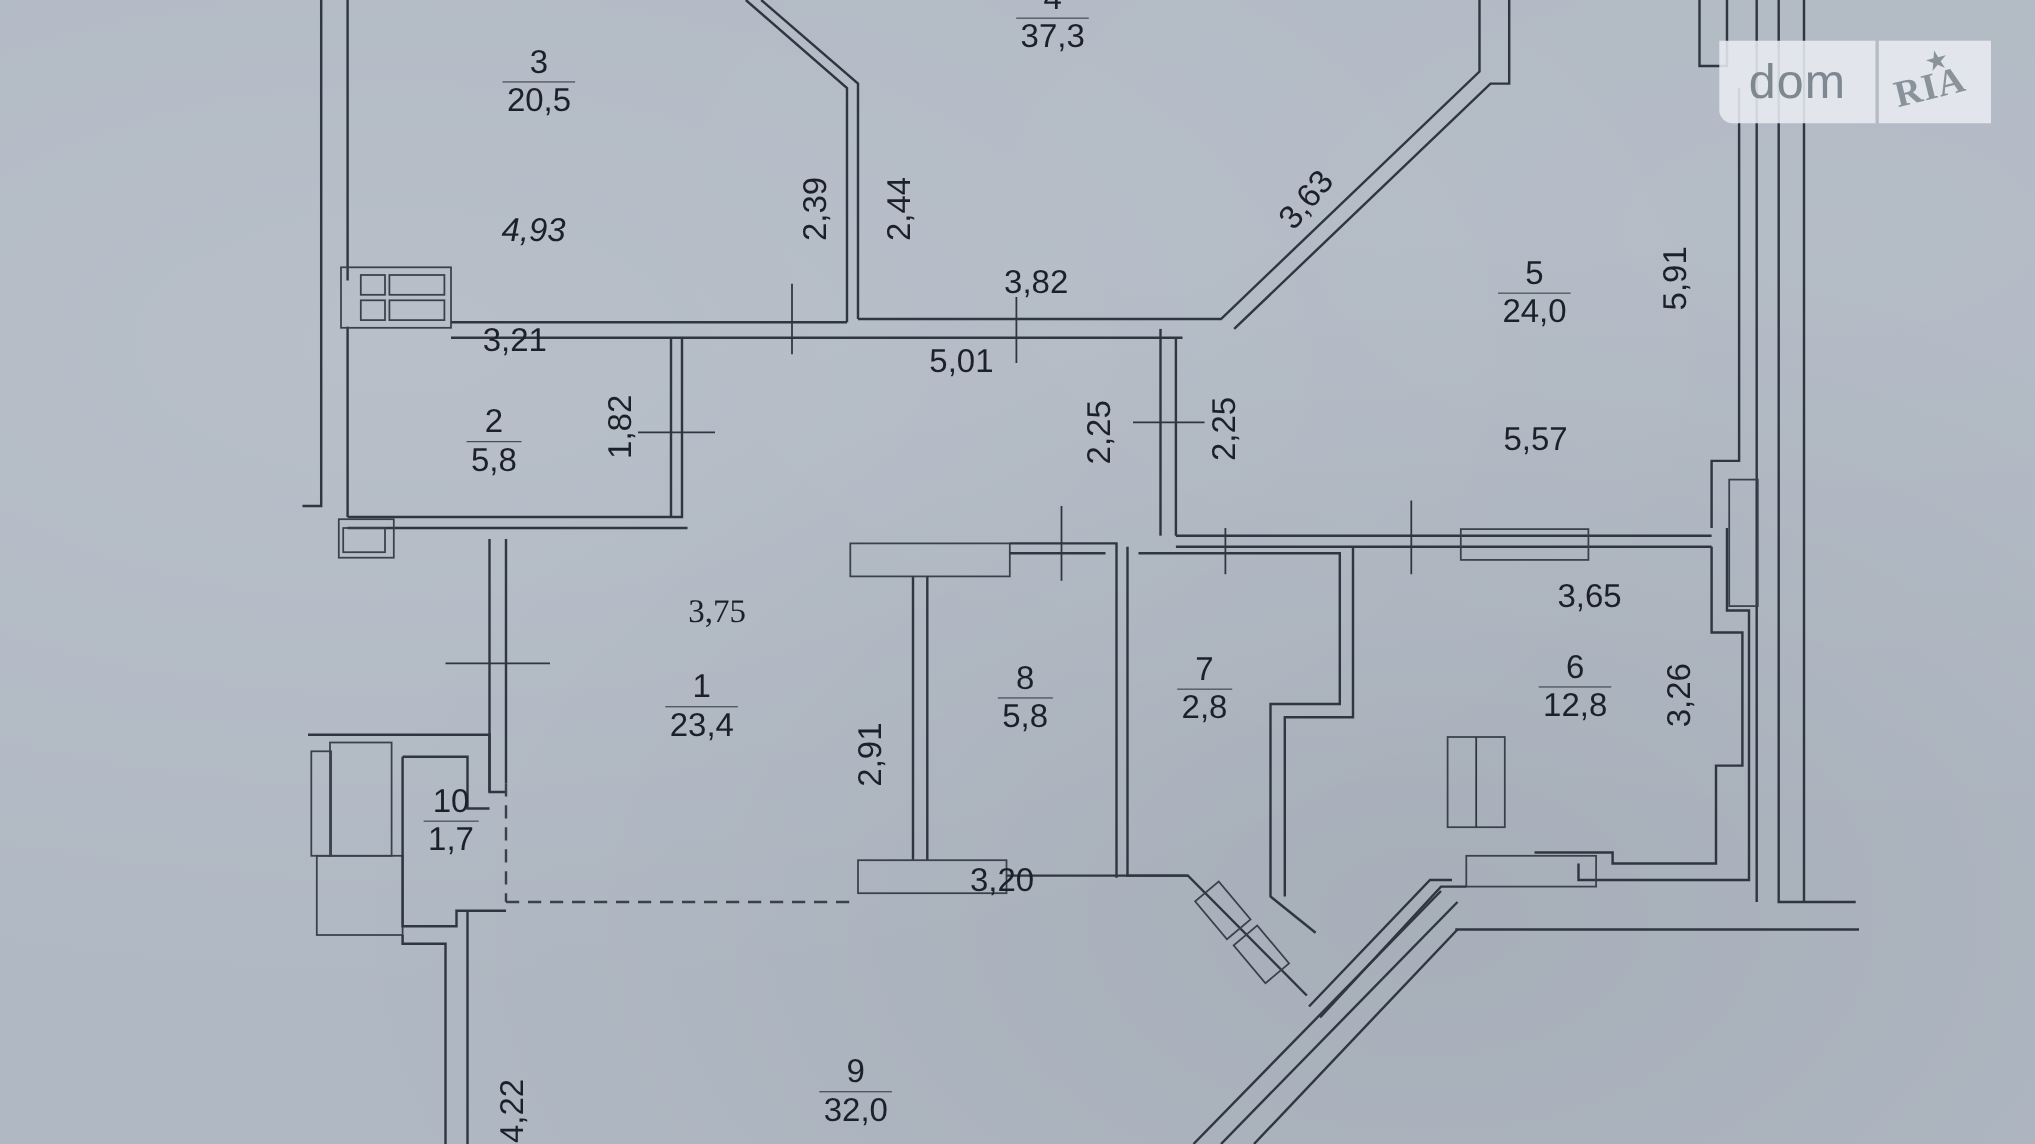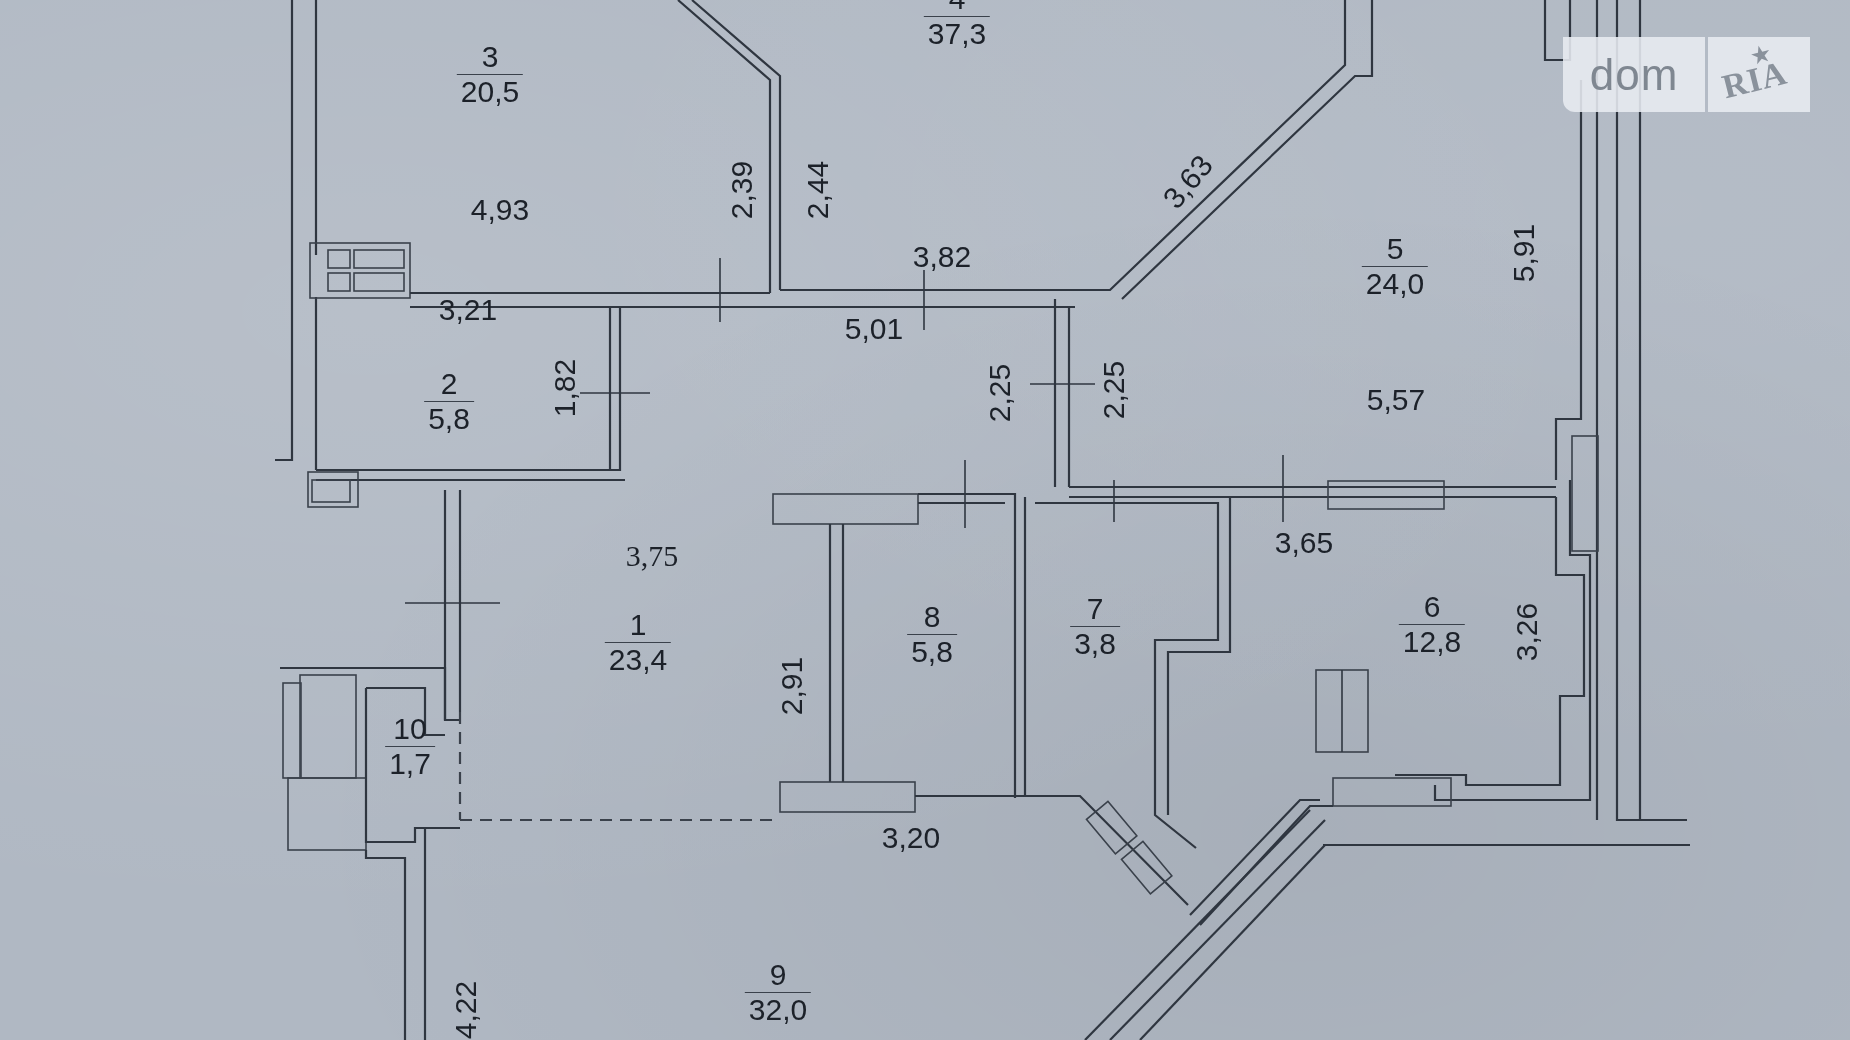--- a/index.html
+++ b/index.html
@@ -163,52 +163,52 @@
 <div class="room-label" style="left:638px; top:608px;">
   <span class="num">1</span>
   <span class="area">23,4</span>
 </div>
 <div class="room-label" style="left:932px; top:600px;">
   <span class="num">8</span>
   <span class="area">5,8</span>
 </div>
 <div class="room-label" style="left:1095px; top:592px;">
   <span class="num">7</span>
-  <span class="area">3,8</span>
+  <span class="area">2,8</span>
 </div>
 <div class="room-label" style="left:1432px; top:590px;">
   <span class="num">6</span>
   <span class="area">12,8</span>
 </div>
 <div class="room-label" style="left:410px; top:712px;">
   <span class="num">10</span>
   <span class="area">1,7</span>
 </div>
 <div class="room-label" style="left:778px; top:958px;">
   <span class="num">9</span>
   <span class="area">32,0</span>
 </div>
 
-<div class="dim h" style="left:500px; top:210px;">4,93</div>
+<div class="dim h" style="left:485px; top:210px;font-style:italic;">4,93</div>
 <div class="dim v" style="left:742px; top:190px;">2,39</div>
 <div class="dim v" style="left:818px; top:190px;">2,44</div>
 <div class="dim h" style="left:942px; top:257px;">3,82</div>
 <div class="dim d" style="left:1188px; top:182px;">3,63</div>
 <div class="dim v" style="left:1524px; top:253px;">5,91</div>
 <div class="dim h" style="left:1396px; top:400px;">5,57</div>
 <div class="dim h" style="left:468px; top:310px;">3,21</div>
 <div class="dim v" style="left:565px; top:388px;">1,82</div>
 <div class="dim h" style="left:830px; top:329px;margin-left:44px;">5,01</div>
 <div class="dim v" style="left:1000px; top:393px;">2,25</div>
 <div class="dim v" style="left:1114px; top:390px;">2,25</div>
 <div class="dim h" style="left:652px; top:556px;font-family:Liberation Serif, serif;">3,75</div>
 <div class="dim v" style="left:792px; top:686px;">2,91</div>
-<div class="dim h" style="left:1304px; top:543px;">3,65</div>
+<div class="dim h" style="left:1445px; top:543px;">3,65</div>
 <div class="dim v" style="left:1527px; top:632px;">3,26</div>
-<div class="dim h" style="left:911px; top:838px;text-align:right;">3,20</div>
+<div class="dim h" style="left:911px; top:801px;text-align:right;">3,20</div>
 <div class="dim v" style="left:466px; top:1010px;">4,22</div>
 
 <div class="logo">
   <div class="logo-dom">dom</div>
   <div class="logo-sep"></div>
   <div class="logo-ria">
     <span class="ria-star">★</span>
     <span class="ria-text">RIA</span>
   </div>
 </div>

